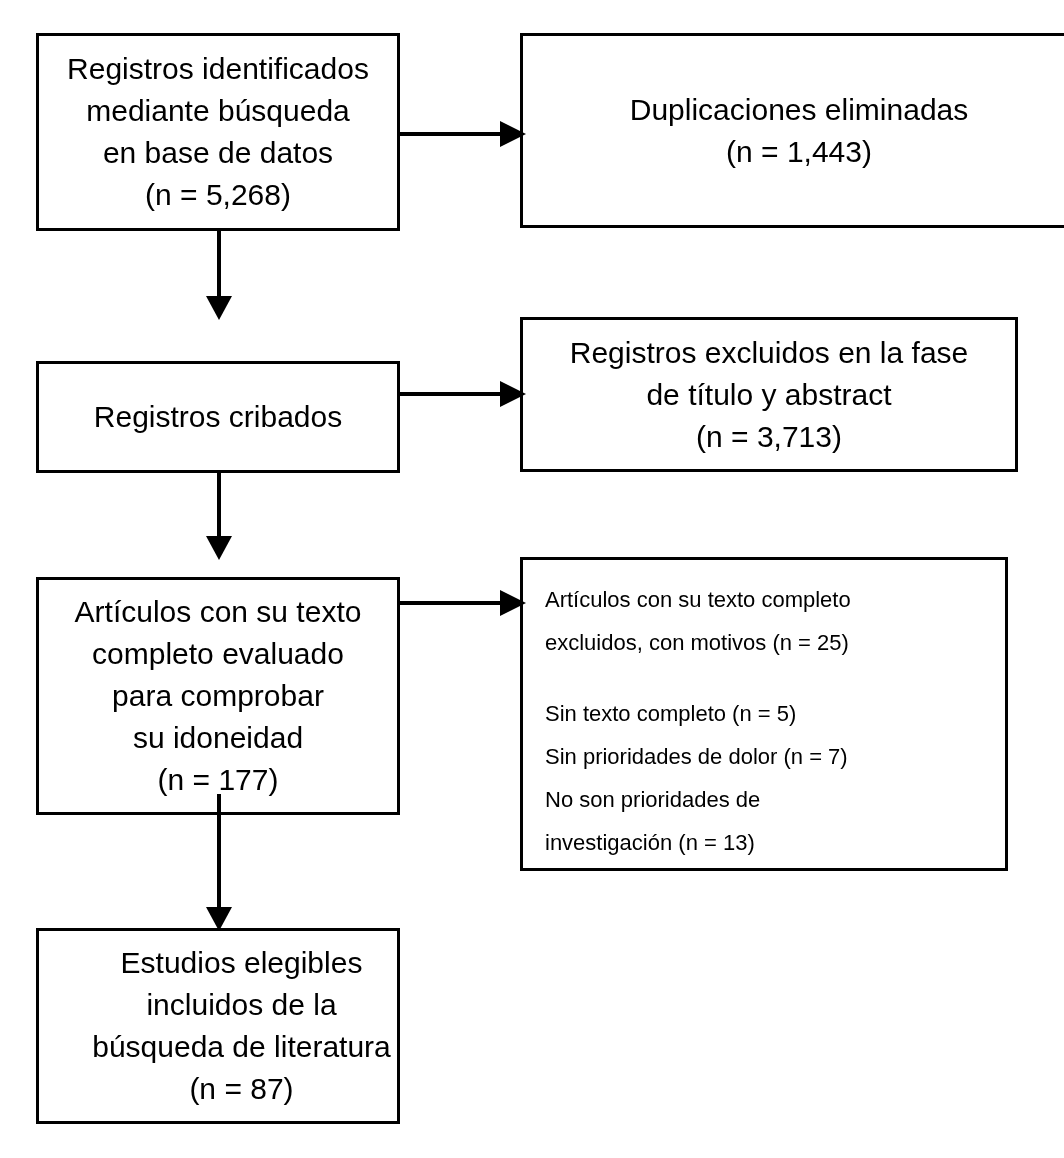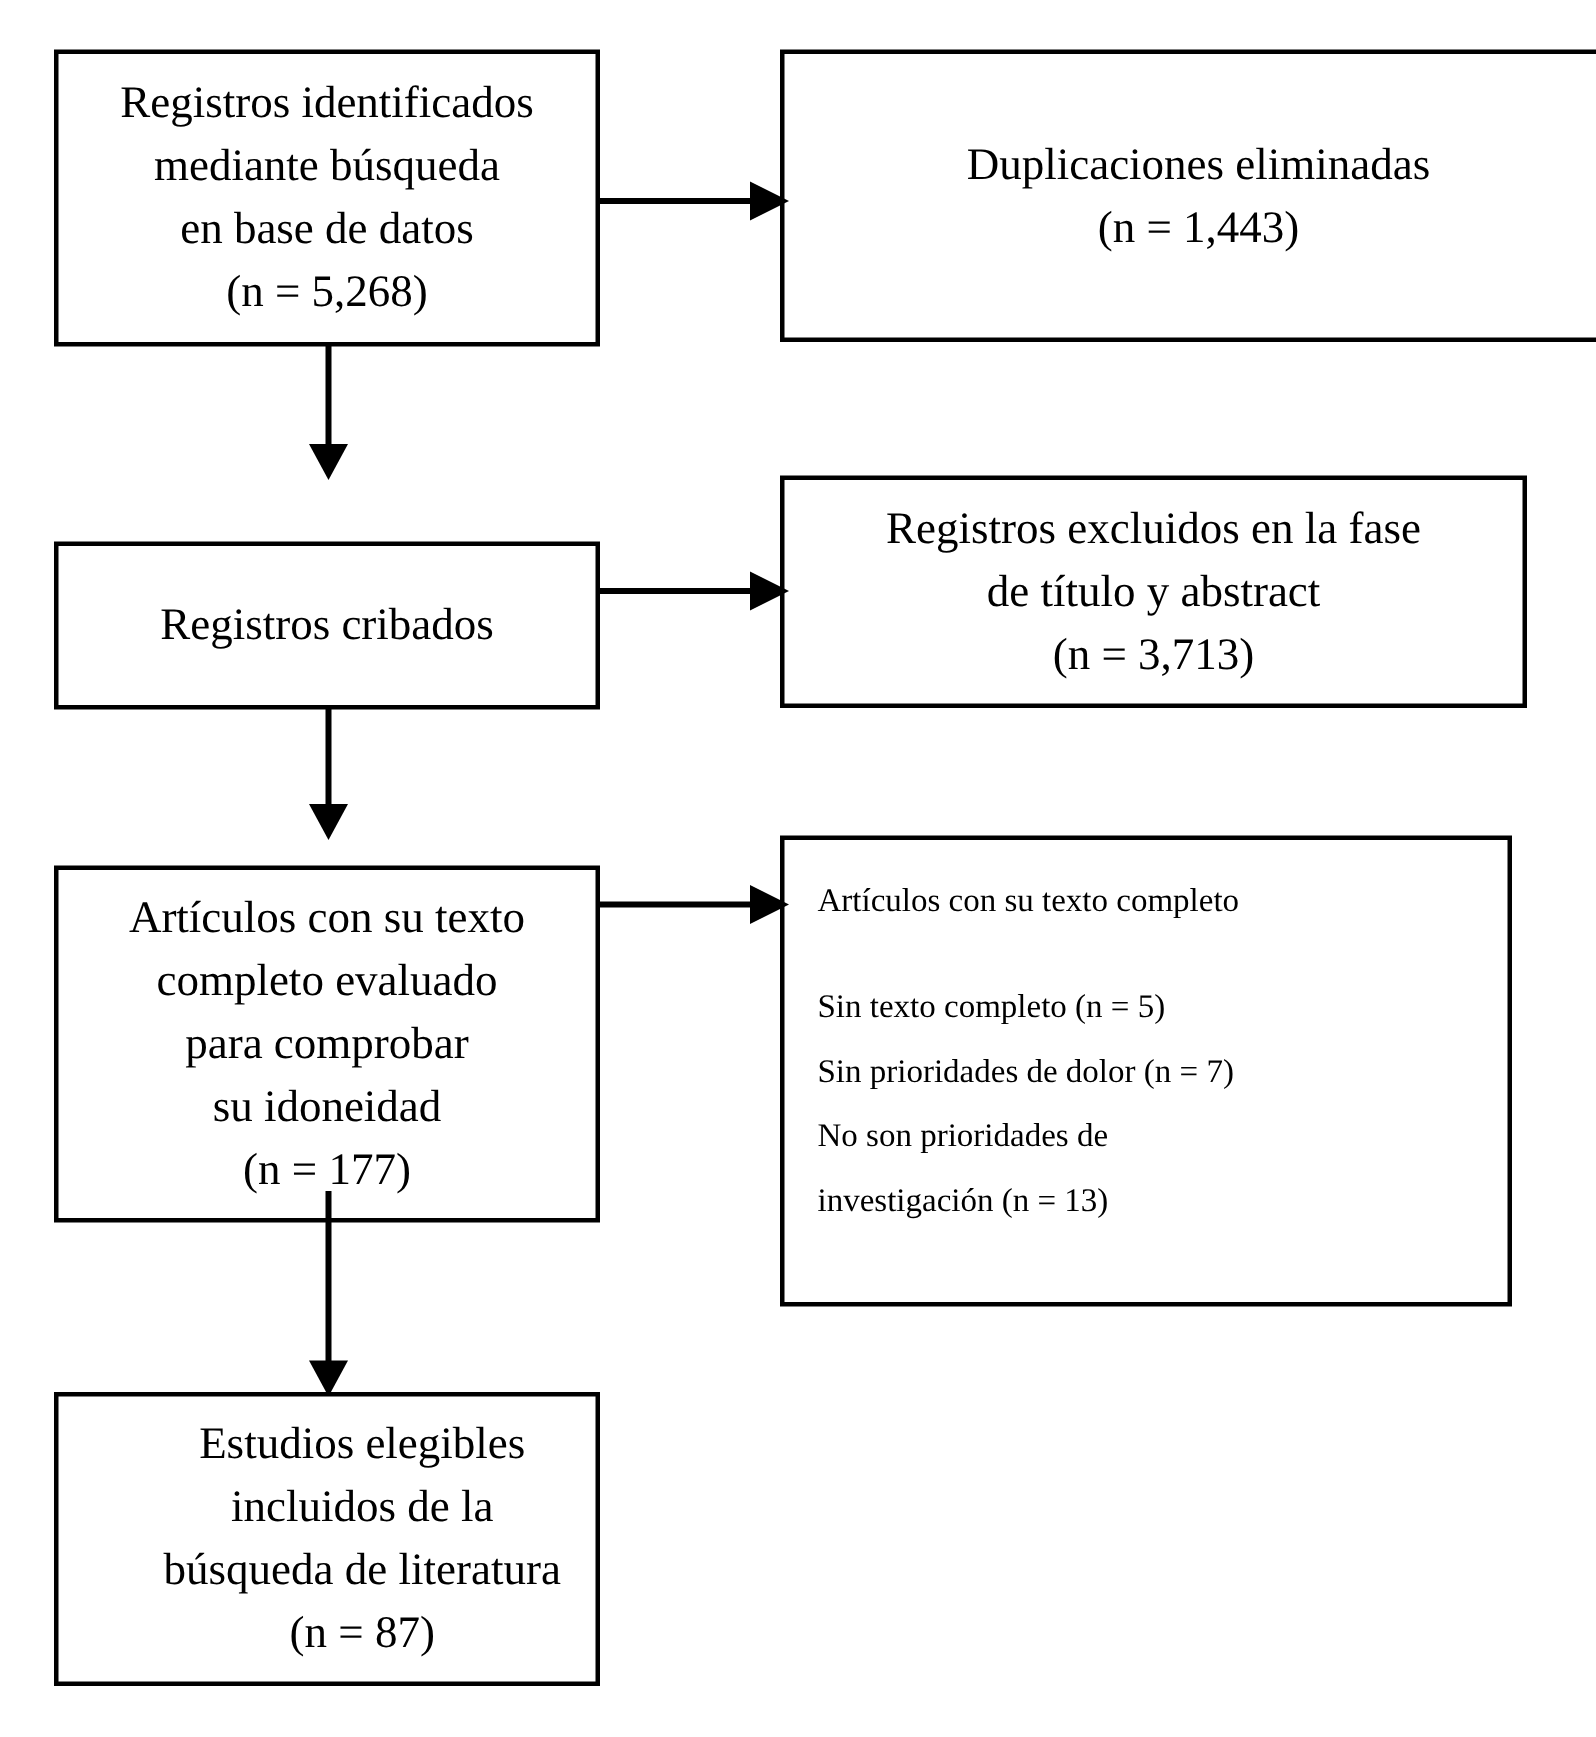--- a/index.html
+++ b/index.html
@@ -28,21 +28,20 @@
     justify-content: center;
     align-items: center;
   }
   .node .line {
     display: block;
     white-space: pre;
     font-size: 30px;
     line-height: 42px;
     letter-spacing: 0px;
     color: #000000;
-    font-family: Liberation Serif, serif;
   }
   
   .node.align-left {
     align-items: stretch;
     justify-content: flex-start;
     padding: 18px 0 0 22px;
   }
   .node.align-left .line {
     text-align: left;
     font-size: 22px;
@@ -135,20 +134,21 @@
   <div class="node" id="node-fulltext">
     <span class="line">Artículos con su texto</span>
     <span class="line">completo evaluado</span>
     <span class="line">para comprobar</span>
     <span class="line">su idoneidad</span>
     <span class="line">(n = 177)</span>
   </div>
 
   <div class="node align-left" id="node-excluded-fx">
     <span class="line">Artículos con su texto completo</span>
+    <span class="line">excluidos, con motivos (n = 25)</span>
     <span class="line spacer"></span>
     <span class="line">Sin texto completo (n = 5)</span>
     <span class="line">Sin prioridades de dolor (n = 7)</span>
     <span class="line">No son prioridades de</span>
     <span class="line">investigación (n = 13)</span>
   </div>
 
   <div class="conn" id="conn-h-3">
     <svg width="132" height="30" viewBox="0 0 132 30" aria-hidden="true">
       <line x1="4" y1="14" x2="106" y2="14" stroke="#000000" stroke-width="4"></line>

